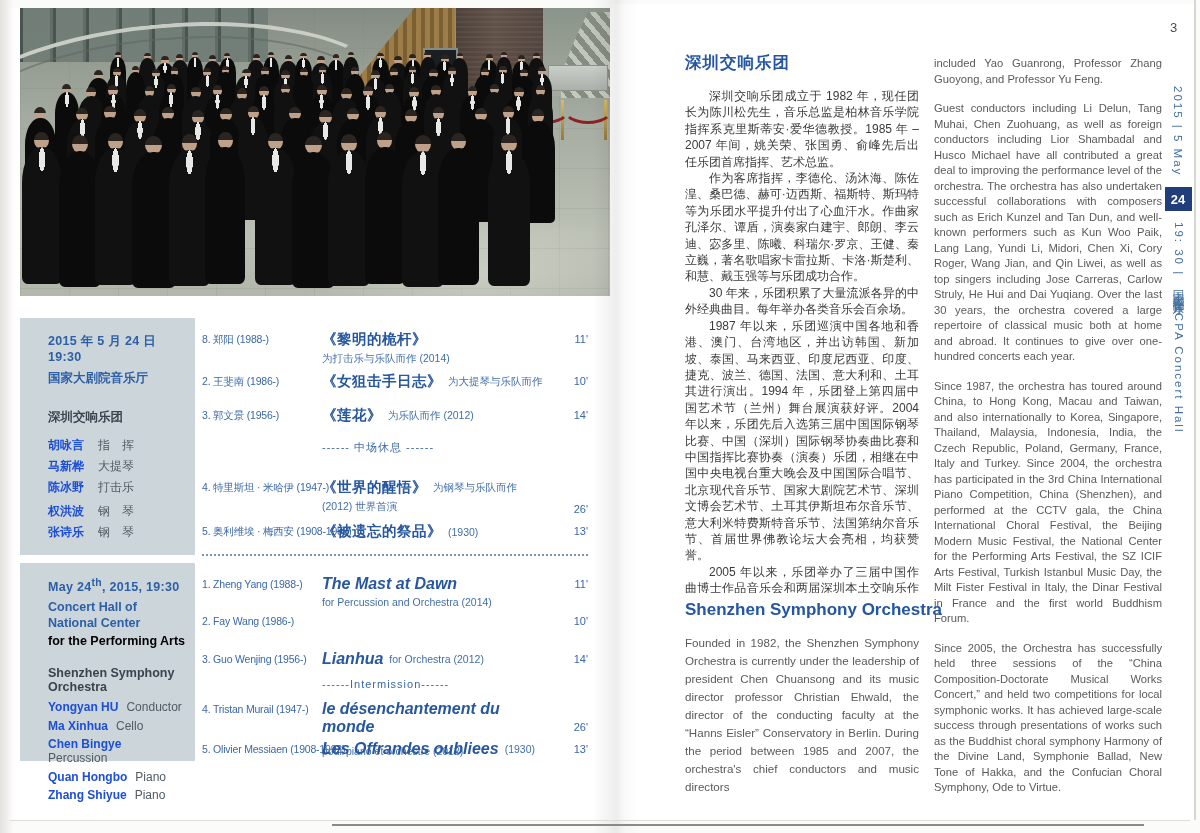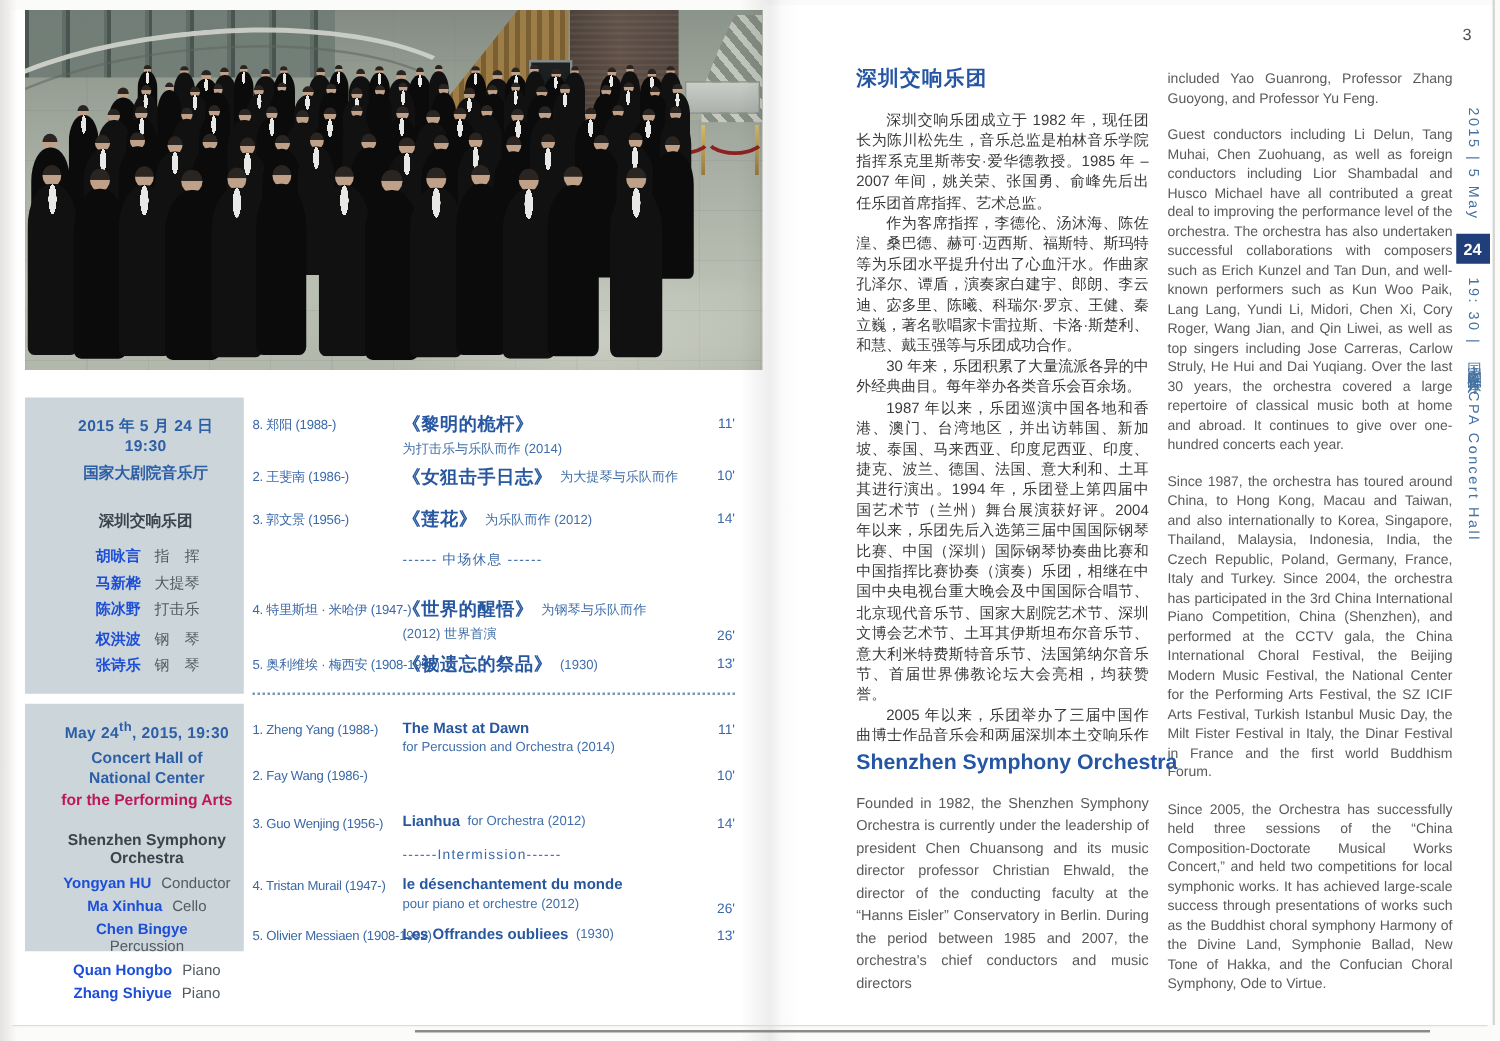--- a/index.html
+++ b/index.html
@@ -40,45 +40,45 @@
   .ph-tint{left:0;top:0;right:0;bottom:0;background:
       radial-gradient(ellipse 45% 30% at 78% 92%,rgba(238,240,232,.35),rgba(0,0,0,0) 70%),
       linear-gradient(180deg,rgba(118,126,118,.12),rgba(255,255,255,0) 40%);}
   .fig{position:absolute;display:flex;flex-direction:column;align-items:center;}
   .fig .head{width:38%;aspect-ratio:1/1.12;border-radius:50%;background:linear-gradient(180deg,#2b2522 48%,#bfa088 49%);}
   .fig .bod{width:100%;flex:1;margin-top:-2px;border-radius:48% 48% 14% 14%/26% 26% 5% 5%;background-color:#111;}
   .fig:nth-child(odd) .bod{background-color:#0b0b0b;}
   .fig .shirt{background-image:radial-gradient(ellipse 13% 14% at 50% 9%,#e8e8e6 0 62%,rgba(0,0,0,0) 63%);}
 
   
-  .panel{position:absolute;left:20px;width:175px;background:#cbd5da;text-align:center;}
+  .panel{position:absolute;left:20px;width:175px;background:#cbd5da;}
   .panel-cn{top:318px;height:237px;padding:15px 10px 0 28px;box-sizing:border-box;}
   .panel-en{top:563px;height:198px;padding:14px 8px 0 28px;box-sizing:border-box;}
   .p-date{color:#2d5fa6;font-weight:bold;font-size:12.5px;letter-spacing:.3px;}
   .p-venue{color:#2d5fa6;font-weight:bold;font-size:12.5px;margin-top:6px;}
   .p-orch{color:#39444d;font-weight:bold;font-size:12.5px;margin-top:22px;}
   .perf-row{margin-top:7px;font-size:12px;line-height:14px;}
   .perf-row .pname{display:inline-block;min-width:42px;font-weight:bold;color:#1d4ed8;margin-right:8px;}
   .perf-row .prole{color:#505b63;}
   .panel-en .p-venue{margin-top:5px;line-height:16px;}
-  .panel-en .p-venue2{color:#be185d;font-weight:bold;font-size:12.5px;margin-top:3px;}
+  .panel-en .p-venue2{color:#000000;font-weight:bold;font-size:12.5px;margin-top:3px;}
   .panel-en .p-orch{margin-top:18px;}
   .panel-en .perf-row{margin-top:4.5px;}
   .panel-en .perf-row .pname{min-width:0;}
 
   
   .prog{position:absolute;left:200px;width:390px;color:#31629e;}
   .prog-cn{top:326px;height:228px;}
   .prog-en{top:570px;height:195px;}
   .prow{position:absolute;left:0;right:0;}
   .pcomposer{position:absolute;left:2px;top:3px;font-size:10.5px;white-space:nowrap;color:#3a68a8;letter-spacing:-.2px;}
   .pwork{position:absolute;left:122px;right:38px;}
   .pline1{display:flex;align-items:center;gap:6px;flex-wrap:wrap;}
   .ptitle-cn{font-weight:bold;font-size:14.5px;color:#27579f;letter-spacing:.5px;}
-  .ptitle-en{font-weight:bold;font-size:12px;color:#27579f;}
+  .ptitle-en{font-weight:bold;font-style:italic;font-size:16px;color:#27579f;}
   .psub-inline{font-size:10.5px;color:#416fa9;}
   .psub2{font-size:10.5px;color:#416fa9;margin-top:3px;}
   .psub2:empty{display:none;}
   .pdur{position:absolute;right:2px;top:3px;font-size:11px;color:#3a68a8;}
   .dur-bot .pdur{top:auto;bottom:1px;}
   .pintermission{position:absolute;left:122px;top:0;font-size:11px;color:#3a68a8;letter-spacing:1px;}
   .dotline{position:absolute;left:202px;top:554px;width:386px;border-top:2px dotted #7d97ae;}
 
   
   .title-cn{position:absolute;left:685px;top:52px;font-size:16.5px;font-weight:bold;color:#2456a4;letter-spacing:1px;}

